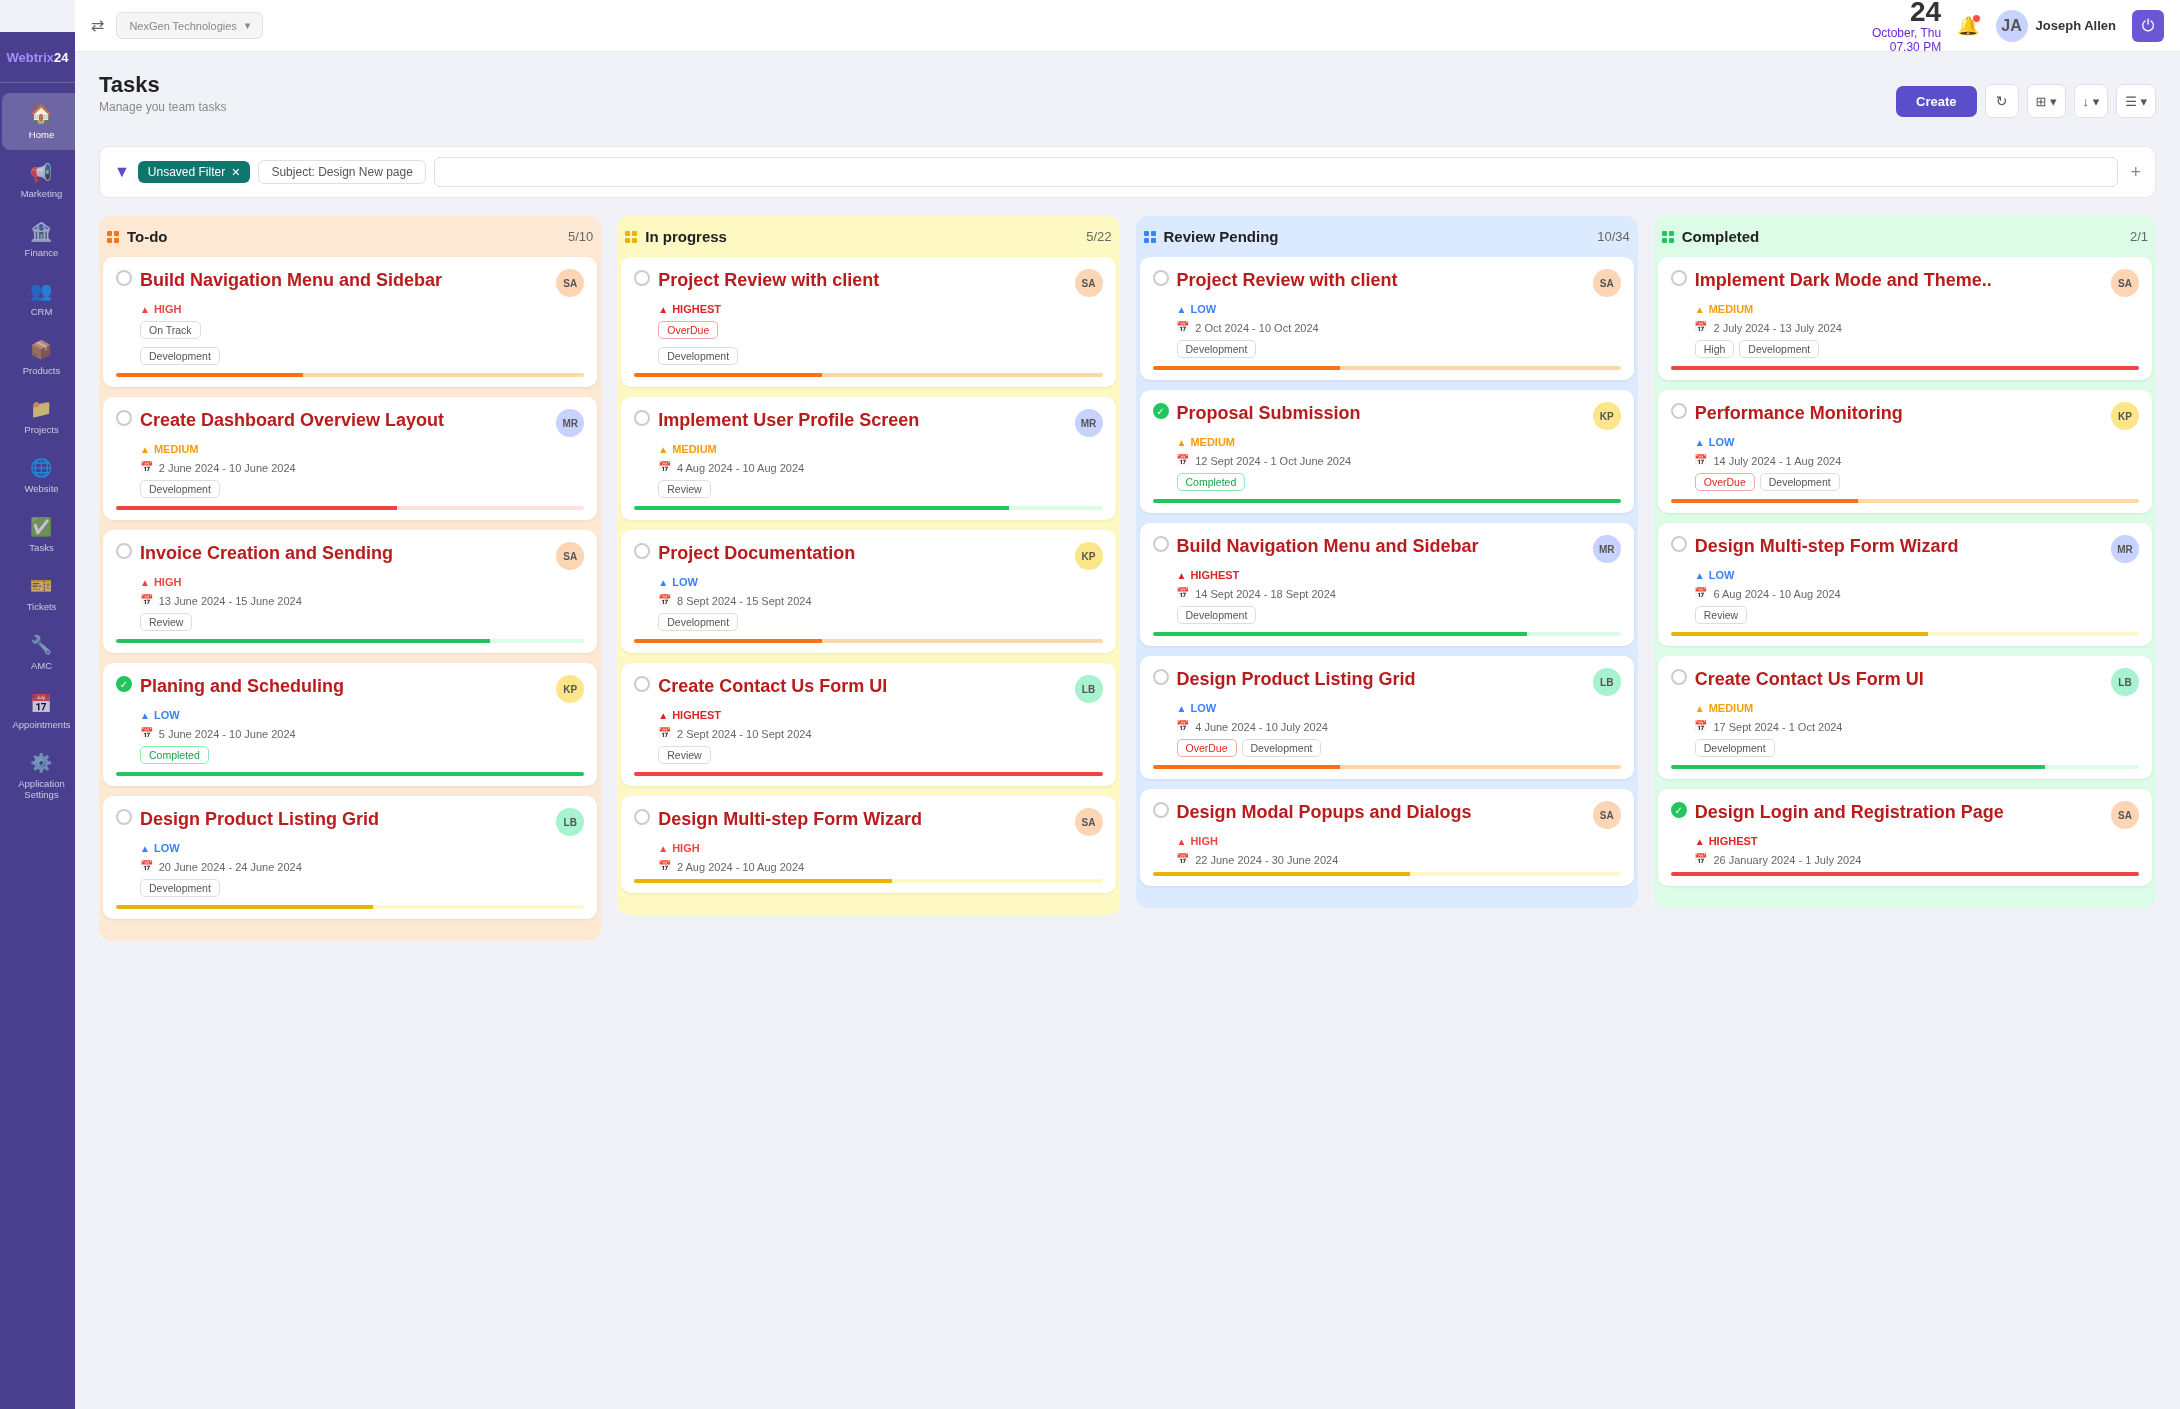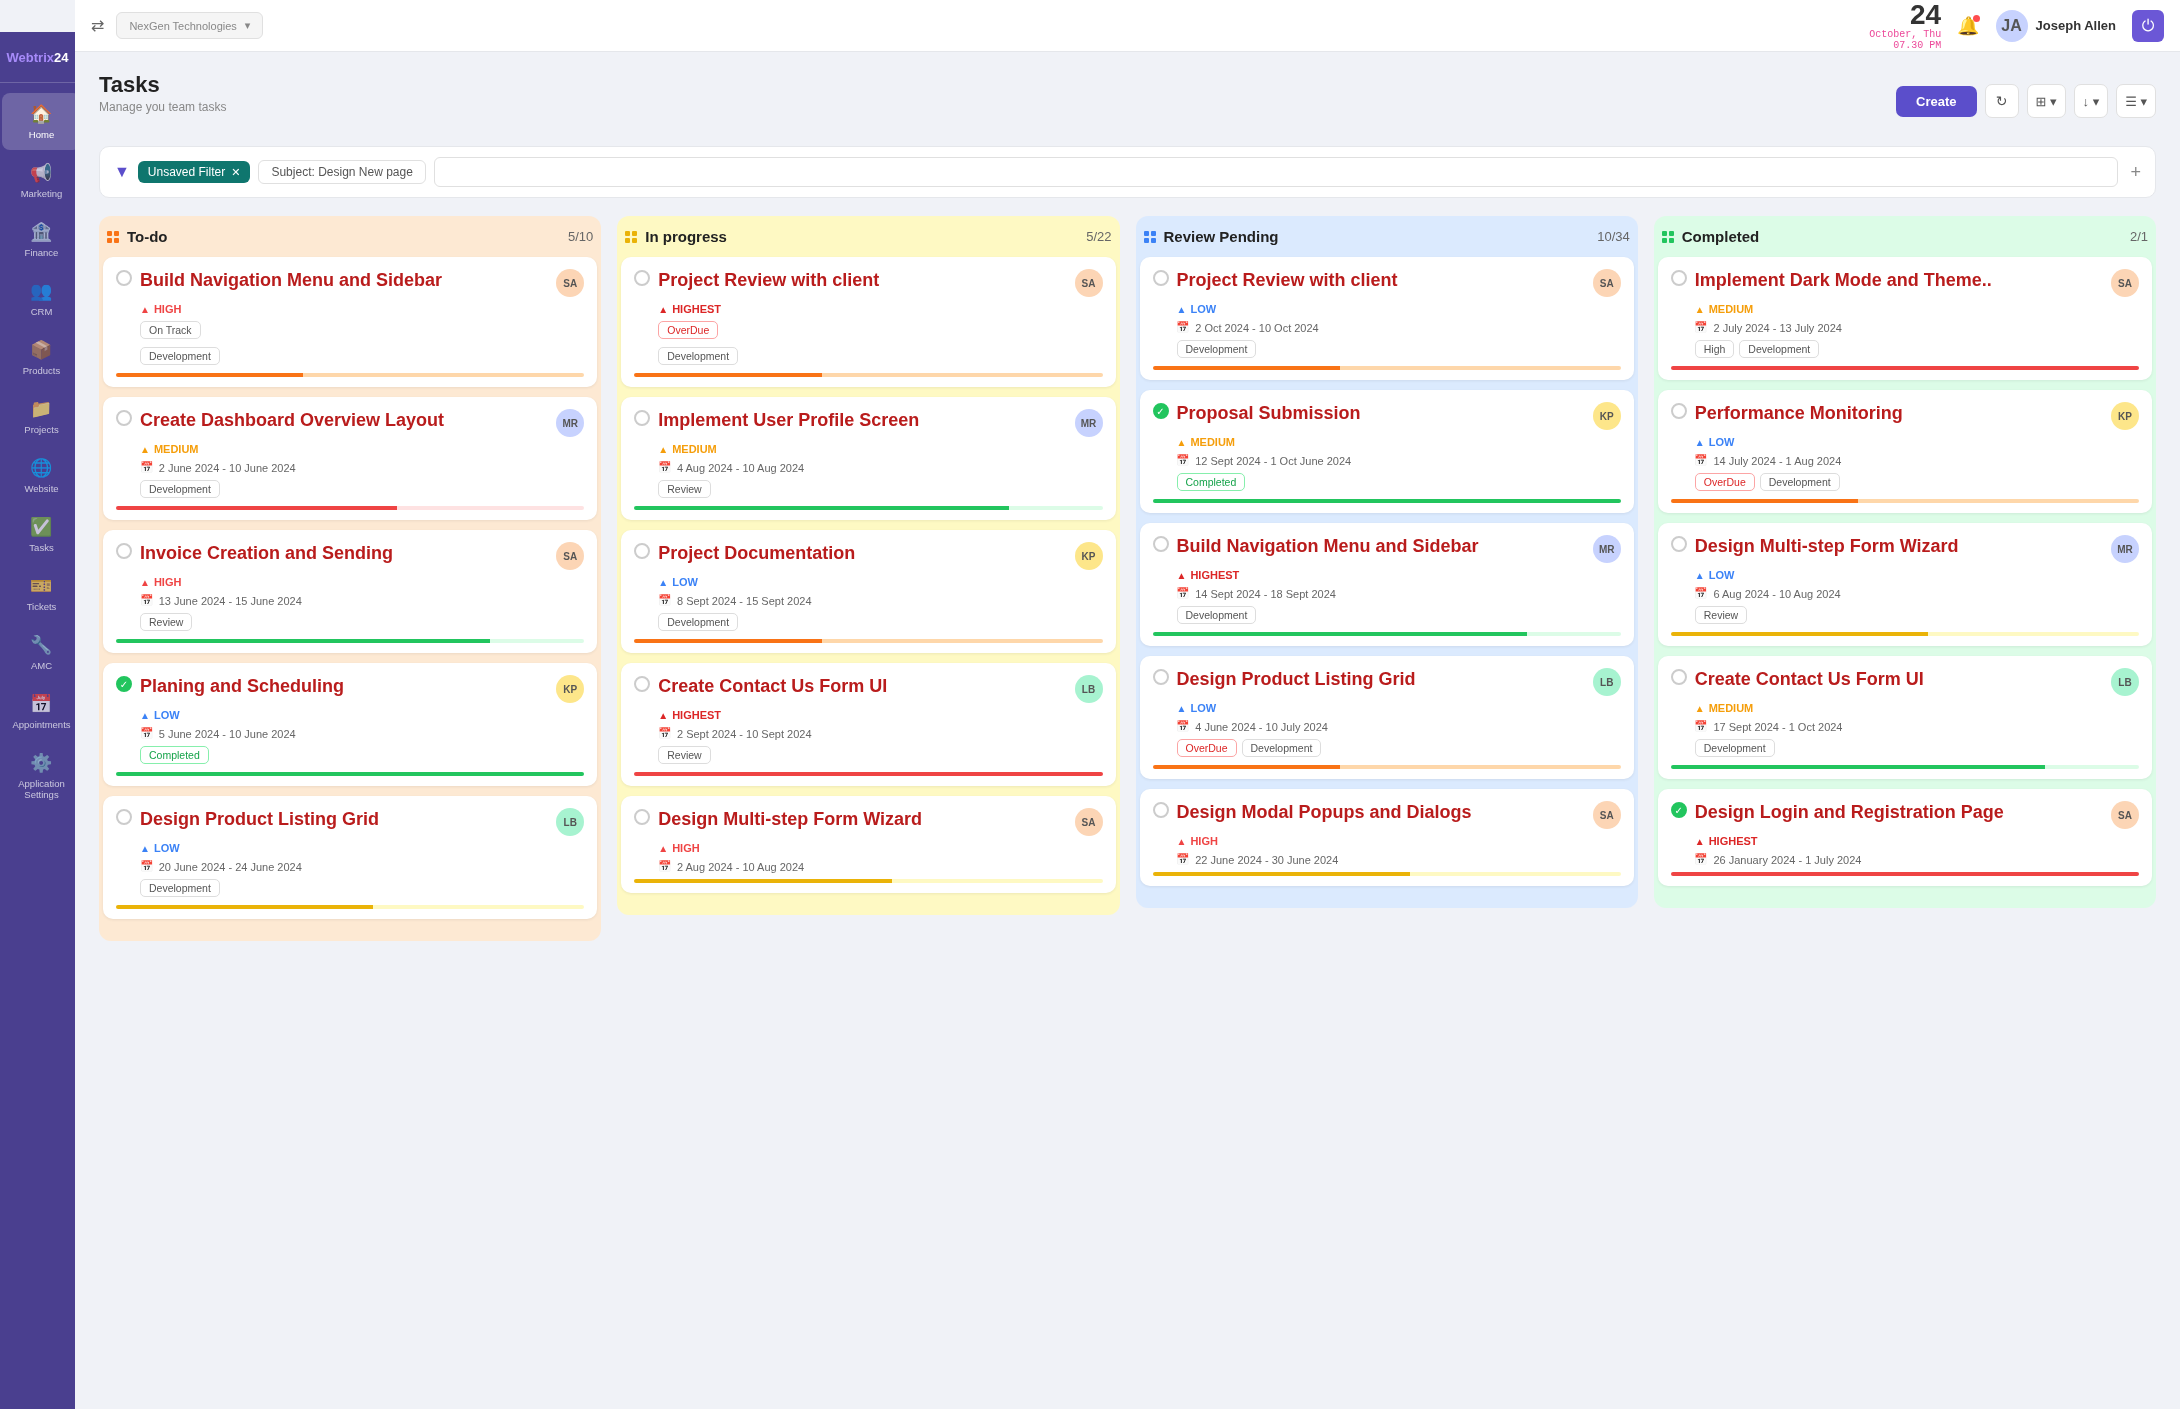--- a/index.html
+++ b/index.html
@@ -69,21 +69,21 @@
       color: #333;
       cursor: pointer;
       display: flex;
       align-items: center;
       gap: 8px;
     }
     .topbar-org-select span { font-size: 11px; color: #888; }
     .topbar-right { margin-left: auto; display: flex; align-items: center; gap: 16px; }
     .topbar-date { text-align: right; }
     .topbar-date .day { font-size: 28px; font-weight: 700; color: #333; line-height: 1; }
-    .topbar-date .month-time { font-size: 10px; color: #ec4899; font-family: Liberation Mono, monospace; }
+    .topbar-date .month-time { font-size: 12px; color: #6d28d9; }
     .topbar-bell { font-size: 18px; color: #555; cursor: pointer; position: relative; }
     .topbar-bell::after { content: ''; position: absolute; top: 0; right: 0; width: 7px; height: 7px; background: #ff4d4f; border-radius: 50%; }
     .topbar-user { display: flex; align-items: center; gap: 8px; font-size: 13px; font-weight: 600; color: #333; }
     .topbar-power { background: #6b57d6; color: white; border: none; width: 32px; height: 32px; border-radius: 6px; cursor: pointer; font-size: 16px; display: flex; align-items: center; justify-content: center; }
 
     
     .content { flex: 1; overflow-y: auto; padding: 20px 24px; }
 
     
     .page-header { margin-bottom: 16px; }

